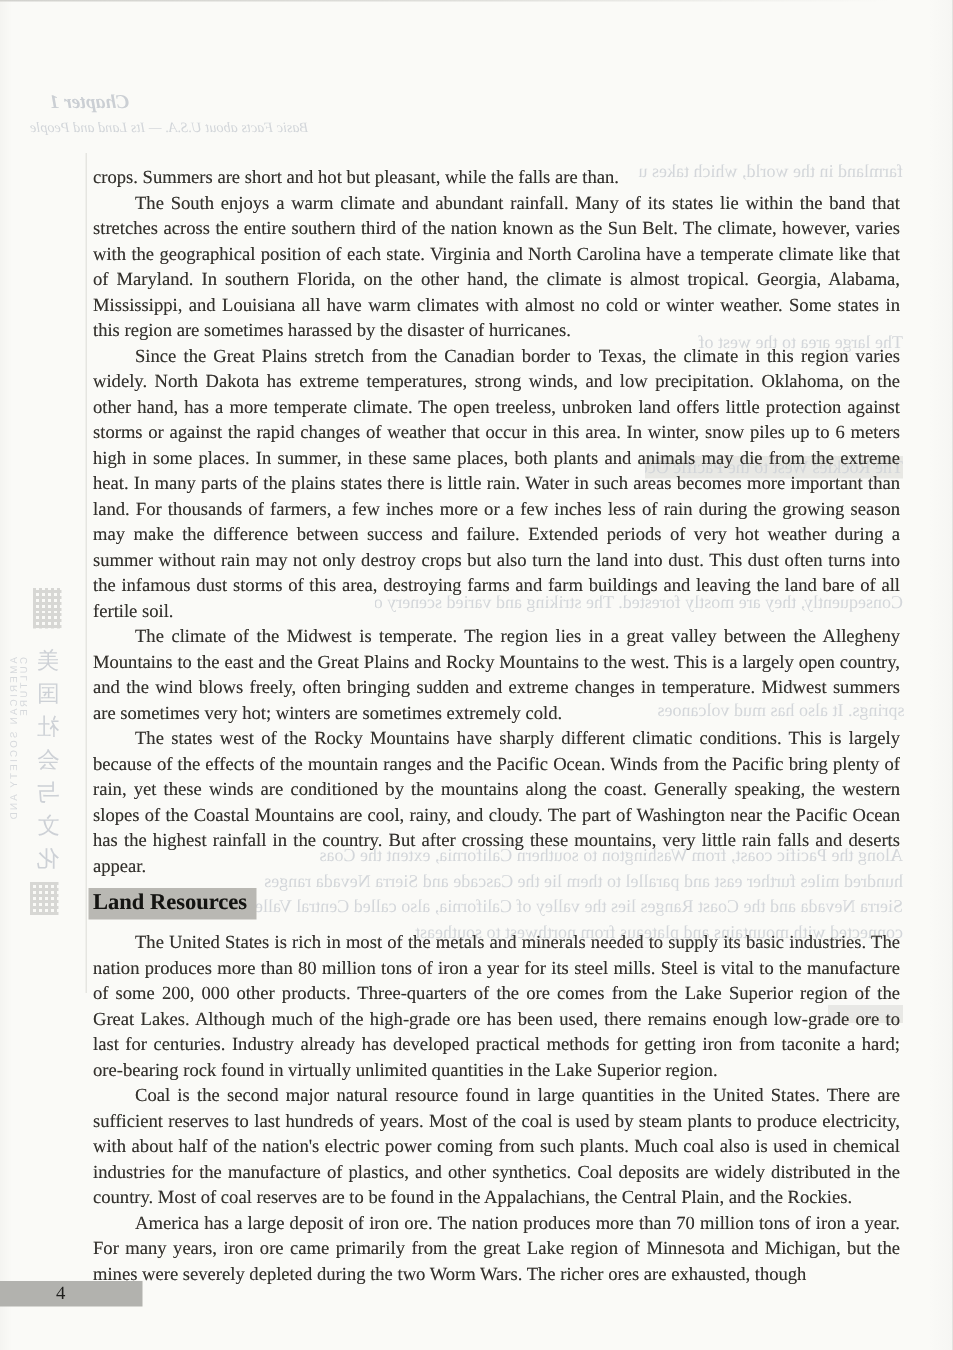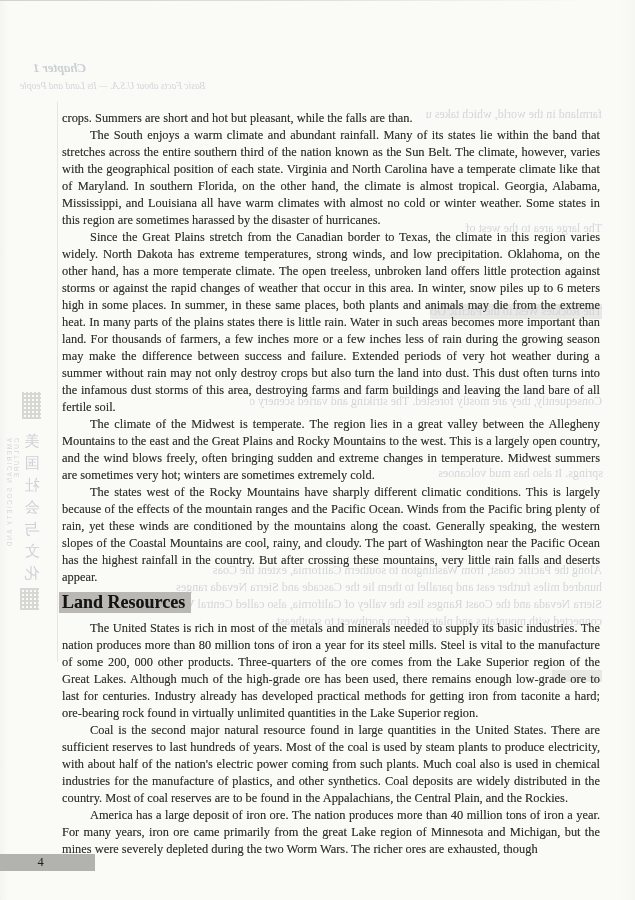--- a/index.html
+++ b/index.html
@@ -36,21 +36,21 @@
     background:rgba(203,203,198,.45);}
   
   .content{
     position:absolute;left:62px;top:110px;width:538px;
     font-size:12.4px;line-height:17px;color:#34322e;
     text-align:justify;
     text-shadow:0 0 .35px rgba(70,66,60,.55);
   }
   .content p{margin:0;}
   .content p.indent{text-indent:28px;}
-  .section-heading{margin:6px 0 7px -3px;font-size:18px;line-height:18px;}
+  .section-heading{margin:6px 0 7px -3px;font-size:15px;line-height:18px;}
   .section-heading .hl{background:#b9b8b3;color:#141412;font-weight:bold;
     padding:1px 6px 2px 3px;display:inline-block;}
   .page-num-bar{position:absolute;left:0;top:854px;width:95px;height:17px;
     background:#b2b2ae;color:#1e1e1c;font-size:12.5px;line-height:17px;
     text-align:center;}
   .page-num-bar span{display:inline-block;padding-right:14px;}
 </style>
 </head>
 <body>
 
@@ -89,18 +89,18 @@
     <p>crops. Summers are short and hot but pleasant, while the falls are than.</p>
     <p class="indent">The South enjoys a warm climate and abundant rainfall. Many of its states lie within the band that stretches across the entire southern third of the nation known as the Sun Belt. The climate, however, varies with the geographical position of each state. Virginia and North Carolina have a temperate climate like that of Maryland. In southern Florida, on the other hand, the climate is almost tropical. Georgia, Alabama, Mississippi, and Louisiana all have warm climates with almost no cold or winter weather. Some states in this region are sometimes harassed by the disaster of hurricanes.</p>
     <p class="indent">Since the Great Plains stretch from the Canadian border to Texas, the climate in this region varies widely. North Dakota has extreme temperatures, strong winds, and low precipitation. Oklahoma, on the other hand, has a more temperate climate. The open treeless, unbroken land offers little protection against storms or against the rapid changes of weather that occur in this area. In winter, snow piles up to 6 meters high in some places. In summer, in these same places, both plants and animals may die from the extreme heat. In many parts of the plains states there is little rain. Water in such areas becomes more important than land. For thousands of farmers, a few inches more or a few inches less of rain during the growing season may make the difference between success and failure. Extended periods of very hot weather during a summer without rain may not only destroy crops but also turn the land into dust. This dust often turns into the infamous dust storms of this area, destroying farms and farm buildings and leaving the land bare of all fertile soil.</p>
     <p class="indent">The climate of the Midwest is temperate. The region lies in a great valley between the Allegheny Mountains to the east and the Great Plains and Rocky Mountains to the west. This is a largely open country, and the wind blows freely, often bringing sudden and extreme changes in temperature. Midwest summers are sometimes very hot; winters are sometimes extremely cold.</p>
     <p class="indent">The states west of the Rocky Mountains have sharply different climatic conditions. This is largely because of the effects of the mountain ranges and the Pacific Ocean. Winds from the Pacific bring plenty of rain, yet these winds are conditioned by the mountains along the coast. Generally speaking, the western slopes of the Coastal Mountains are cool, rainy, and cloudy. The part of Washington near the Pacific Ocean has the highest rainfall in the country. But after crossing these mountains, very little rain falls and deserts appear.</p>
 
     <h2 class="section-heading"><span class="hl">Land Resources</span></h2>
 
     <p class="indent">The United States is rich in most of the metals and minerals needed to supply its basic industries. The nation produces more than 80 million tons of iron a year for its steel mills. Steel is vital to the manufacture of some 200, 000 other products. Three-quarters of the ore comes from the Lake Superior region of the Great Lakes. Although much of the high-grade ore has been used, there remains enough low-grade ore to last for centuries. Industry already has developed practical methods for getting iron from taconite a hard; ore-bearing rock found in virtually unlimited quantities in the Lake Superior region.</p>
     <p class="indent">Coal is the second major natural resource found in large quantities in the United States. There are sufficient reserves to last hundreds of years. Most of the coal is used by steam plants to produce electricity, with about half of the nation's electric power coming from such plants. Much coal also is used in chemical industries for the manufacture of plastics, and other synthetics. Coal deposits are widely distributed in the country. Most of coal reserves are to be found in the Appalachians, the Central Plain, and the Rockies.</p>
-    <p class="indent">America has a large deposit of iron ore. The nation produces more than 40 million tons of iron a year. For many years, iron ore came primarily from the great Lake region of Minnesota and Michigan, but the mines were severely depleted during the two Worm Wars. The richer ores are exhausted, though</p>
+    <p class="indent">America has a large deposit of iron ore. The nation produces more than 70 million tons of iron a year. For many years, iron ore came primarily from the great Lake region of Minnesota and Michigan, but the mines were severely depleted during the two Worm Wars. The richer ores are exhausted, though</p>
   </div>
 
   <div class="page-num-bar"><span>4</span></div>
 
 </div>
 
 </body></html>

